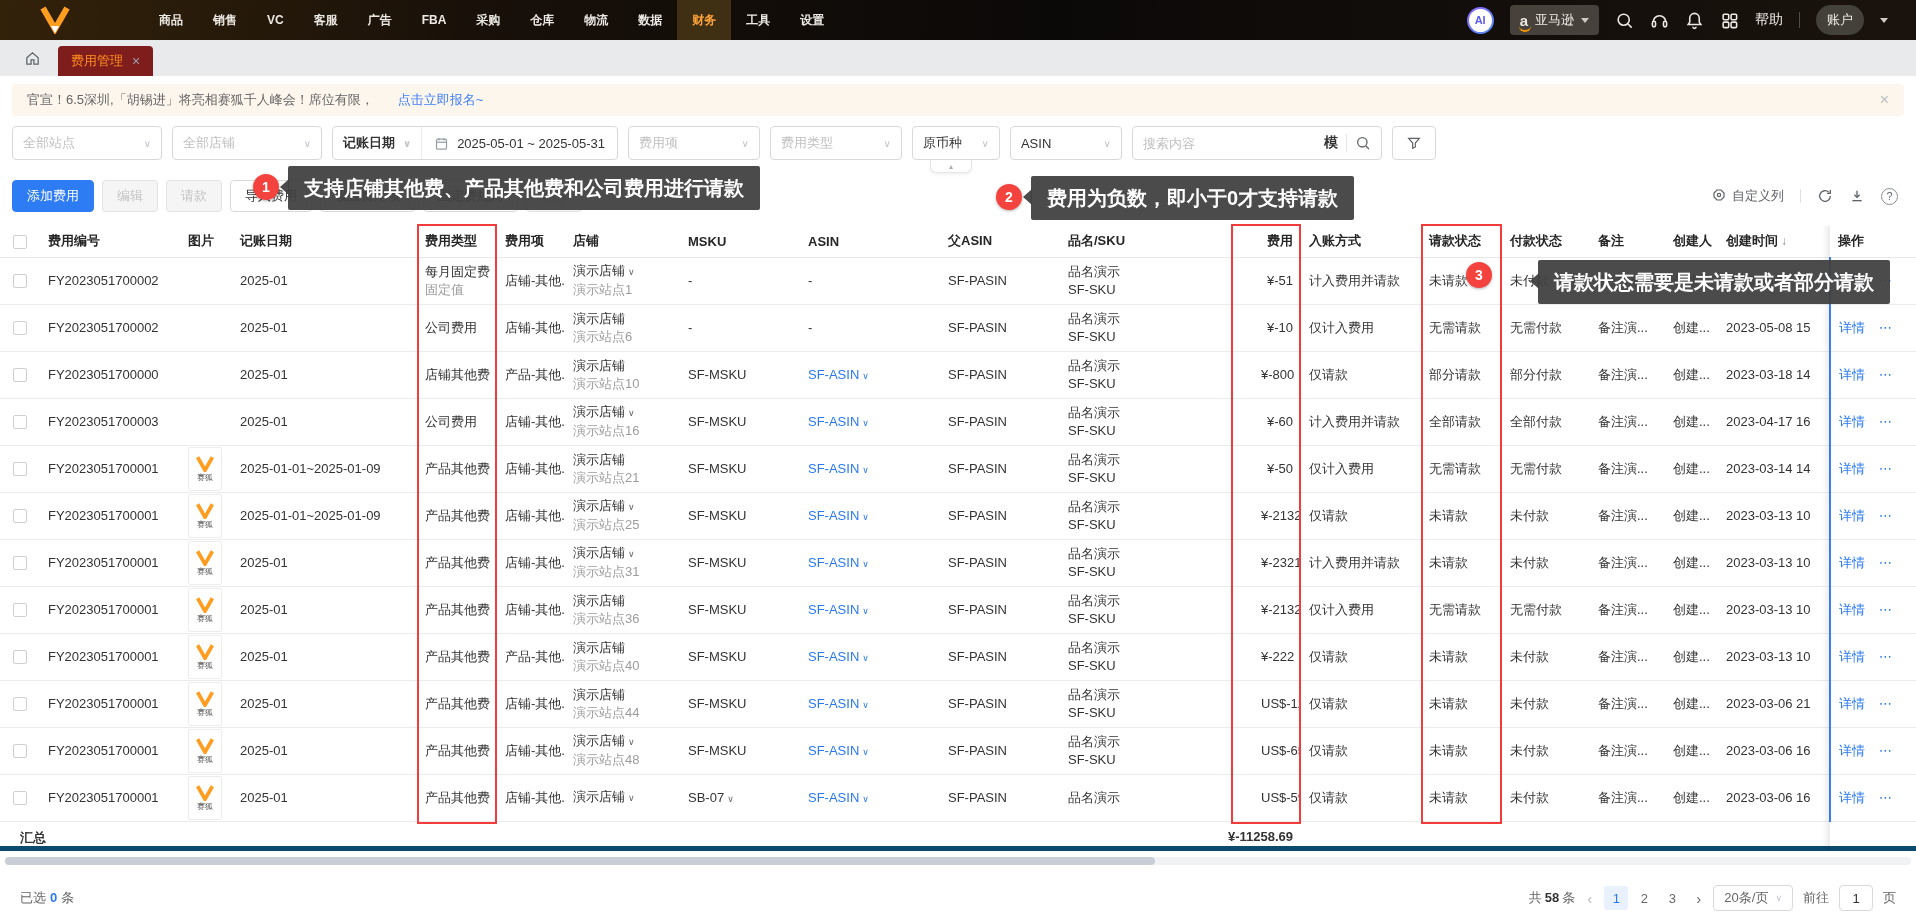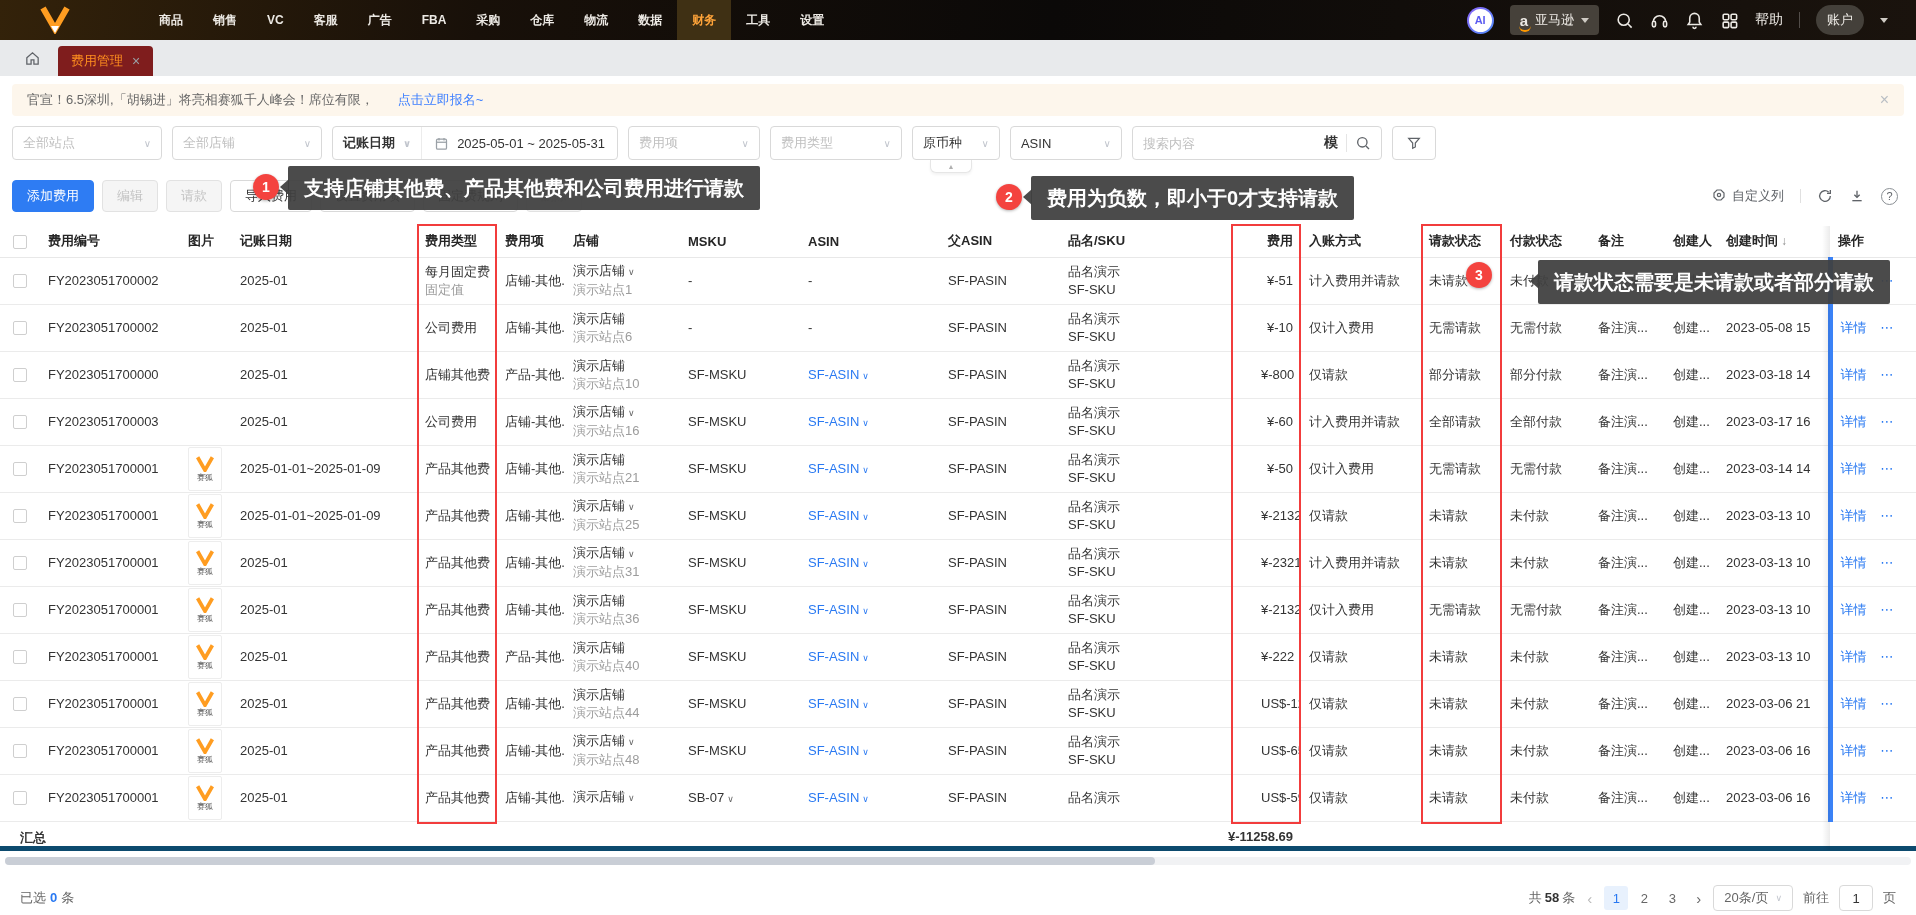--- a/index.html
+++ b/index.html
@@ -82,21 +82,21 @@
   .sub { color:#9c9c9c; line-height:18px; }
   .lnk { color:#2979f2; cursor:pointer; }
   .arr { font-size:9px; color:#666; margin-left:3px; }
   .arr.blue { color:#2979f2; }
   .sort { color:#8c8c8c; margin-left:3px; font-size:12px; }
   .cb { width:14px; height:14px; border:1px solid #cfcfcf; border-radius:2px; display:inline-block; background:#fff; vertical-align:middle; cursor:pointer; }
   .thumb { width:34px; height:44px; display:none; flex-direction:column; align-items:center; justify-content:center; border:1px solid #ededed; border-radius:2px; background:#fff; }
   .thumb.show { display:flex; }
   .thumb svg { width:20px; height:16px; }
   .thumb-label { font-size:8px; color:#555; line-height:1; margin-top:2px; }
-  td.c18 { border-left:5px solid #3b82f6; }
+  td.c18 { border-left:2px solid #3b82f6; }
   .dots { color:#2979f2; font-size:13px; margin-left:10px; letter-spacing:1px; cursor:pointer; }
   .col-shadow { position:absolute; top:0; left:1822px; width:8px; height:624px; background:linear-gradient(to right, rgba(0,0,0,0), rgba(0,0,0,0.08)); pointer-events:none; z-index:2; }
   
   .summary-row { height:29px; border-bottom:5px solid #0c4a6e; position:relative; font-weight:bold; font-size:13px; }
   .summary-label { position:absolute; left:20px; top:7px; }
   .summary-total { position:absolute; left:1100px; width:193px; text-align:right; top:7px; }
   
   .red-box { position:absolute; border:2px solid #f23c3c; pointer-events:none; z-index:5; top:-2px; height:600px; }
   #rbA { left:417px; width:80px; }
   #rbB { left:1231px; width:70px; }
@@ -483,21 +483,21 @@
     <td class="c10">
       <div class="line f-name">品名演示</div>
       <div class="line f-sku">SF-SKU</div>
     </td>
     <td class="c11 num f-fee">¥-60</td>
     <td class="c12 f-method">计入费用并请款</td>
     <td class="c13 f-claim">全部请款</td>
     <td class="c14 f-pay">全部付款</td>
     <td class="c15 f-remark">备注演...</td>
     <td class="c16 f-creator">创建...</td>
-    <td class="c17 f-ctime">2023-03-17 16</td>
+    <td class="c17 f-ctime">2023-04-17 16</td>
     <td class="c18">
       <span class="lnk f-detail">详情</span>
       <span class="dots">⋯</span>
     </td>
   </tr>
         <tr>
     <td class="c0 center"><span class="cb"></span></td>
     <td class="c1 f-id">FY2023051700001</td>
     <td class="c2">
       <div class="thumb show">

